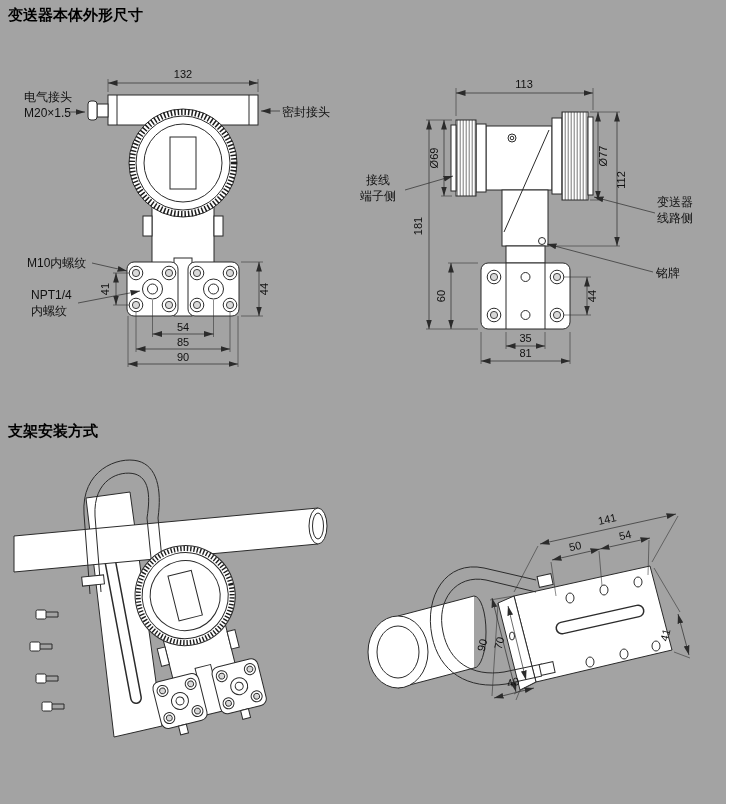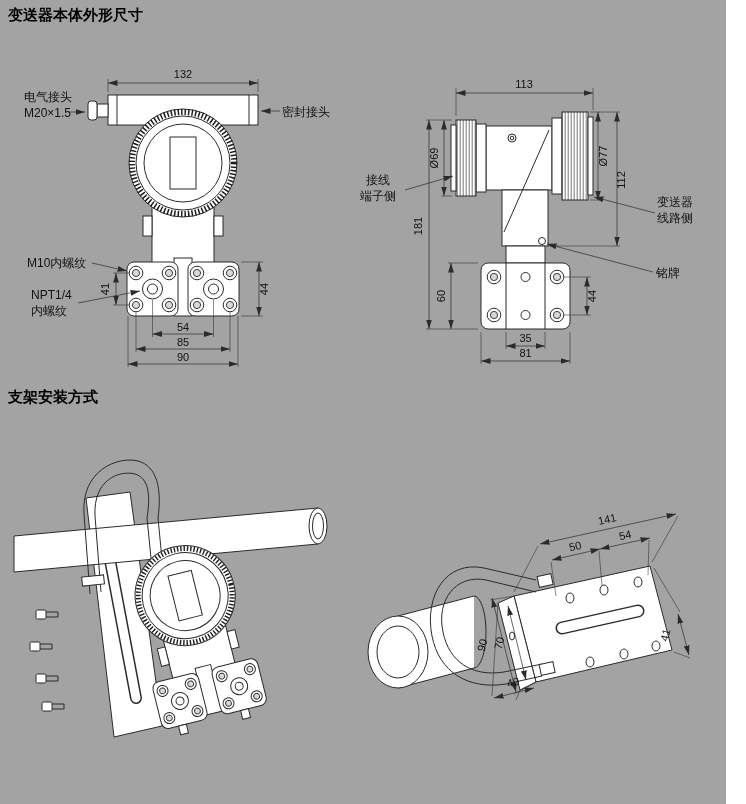--- a/index.html
+++ b/index.html
@@ -1,20 +1,20 @@
 <!DOCTYPE html>
 <html><head>
 <meta charset="utf-8">
 <style>
   html,body{margin:0;padding:0;background:#fff;}
   .page{position:relative;width:726px;height:804px;background:#a3a3a3;overflow:hidden;
         font-family:"Liberation Sans","DejaVu Sans",sans-serif;}
   .sec-title{position:absolute;left:8px;font-size:15px;font-weight:bold;color:#000;}
   .t1{top:6px;}
-  .t2{top:388px;}
+  .t2{top:422px;}
   svg{position:absolute;left:0;top:0;}
   .ln{stroke:#2b2b2b;stroke-width:1;fill:none;}
   .fw{fill:#fff;stroke:#2b2b2b;stroke-width:1;}
   .dl{stroke:#2b2b2b;stroke-width:.7;fill:none;}
   .xl{stroke:#2b2b2b;stroke-width:.55;fill:none;}
   .tick{stroke:#1d1d1d;stroke-width:6;stroke-dasharray:1.5 2;fill:none;}
   .tick2{stroke:#1d1d1d;stroke-width:5;stroke-dasharray:1.4 1.9;fill:none;}
   .bolt{fill:#d9d9d9;stroke:#2b2b2b;stroke-width:.9;}
   .dim{font-size:11px;fill:#111;text-anchor:middle;font-family:"Liberation Sans","DejaVu Sans",sans-serif;}
   .lbl{font-size:12px;fill:#111;font-family:"Liberation Sans","DejaVu Sans",sans-serif;}

